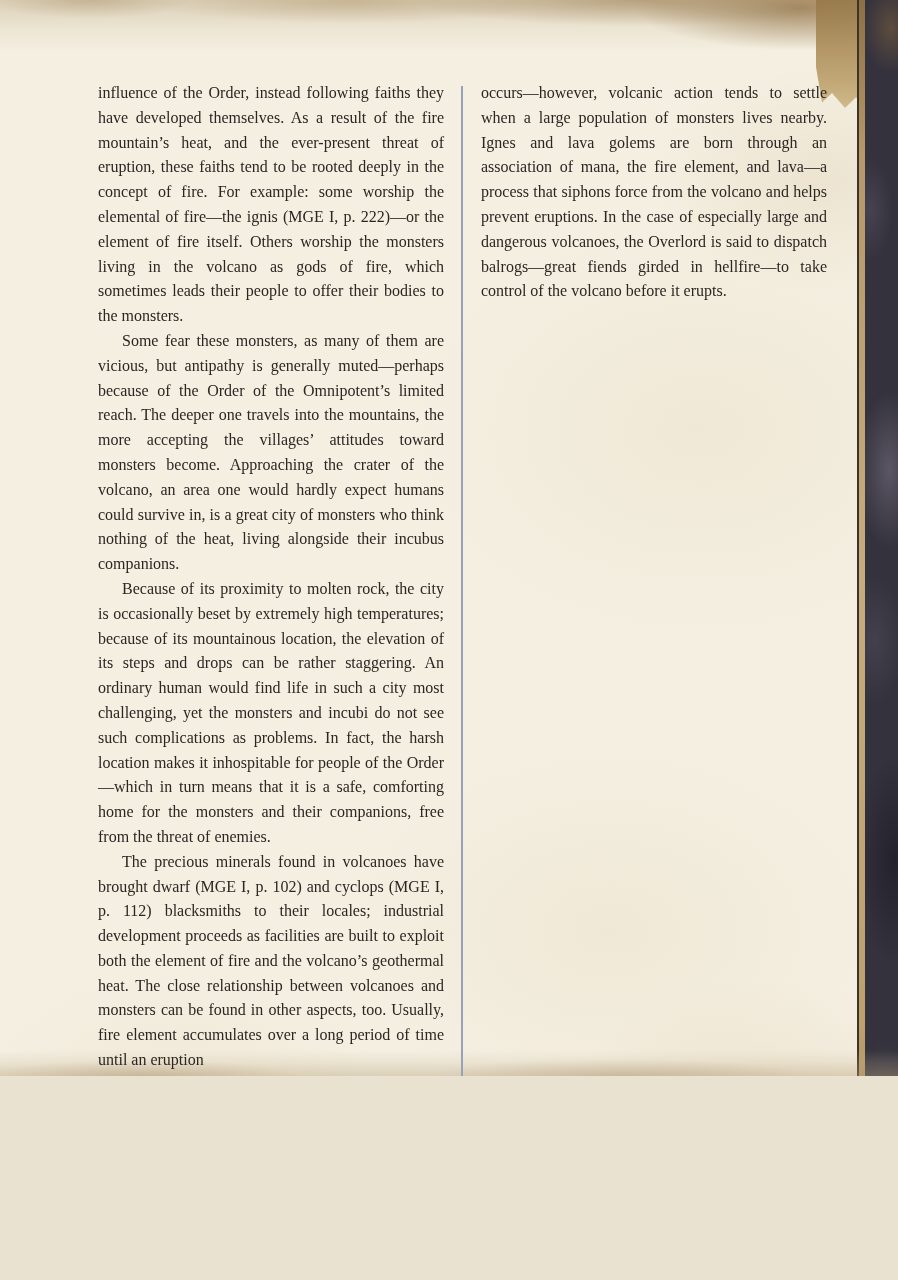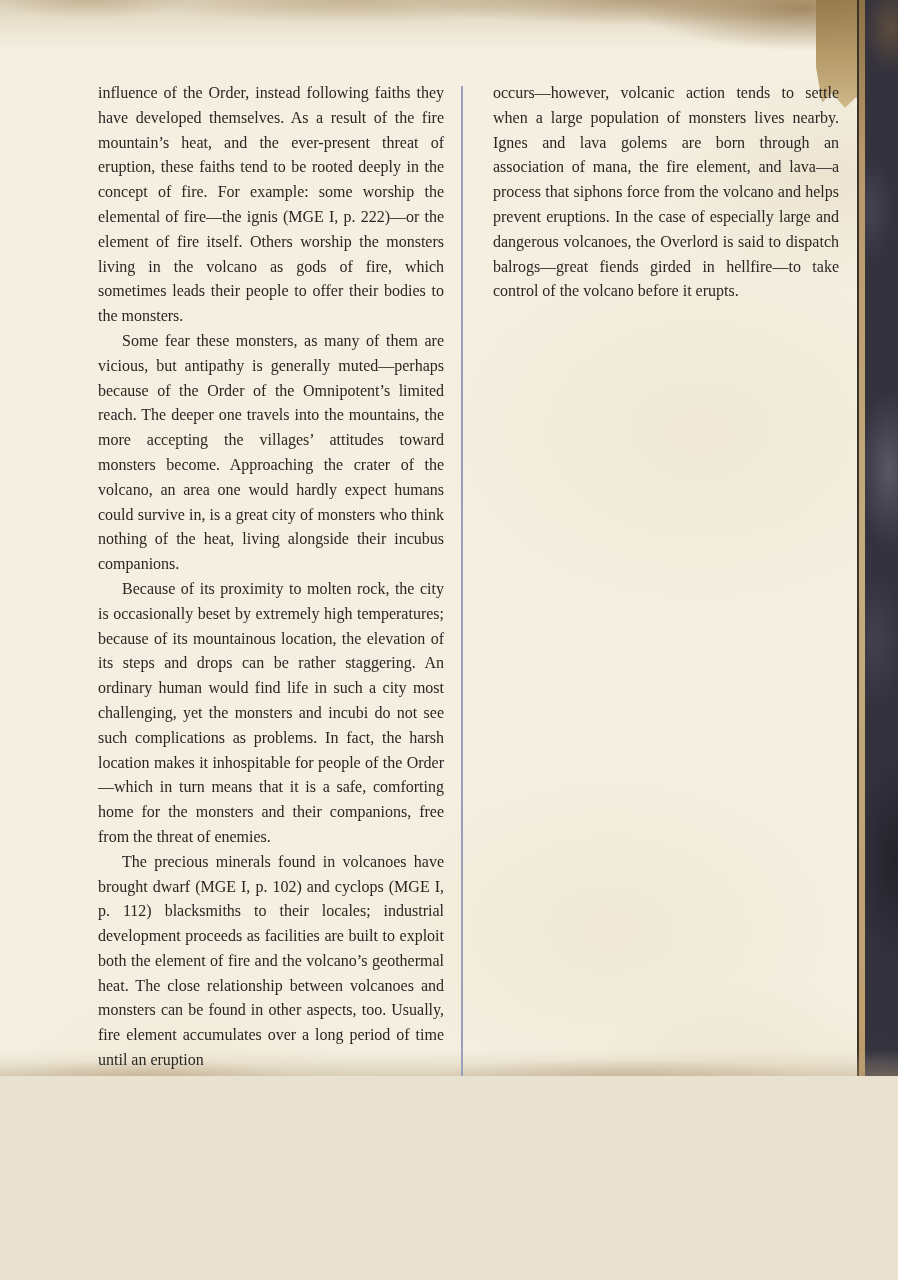--- a/index.html
+++ b/index.html
@@ -67,21 +67,21 @@
     background:
       radial-gradient(60px 50px at 70px 60px, rgba(178,146,98,.38), transparent 72%),
       radial-gradient(50px 40px at 30px 110px, rgba(178,146,98,.30), transparent 72%);
   }
   .col{
     position:absolute;top:81px;width:346px;
     font-size:16px;line-height:24.8px;color:#2c2623;
     text-align:justify;hyphens:manual;-webkit-hyphens:manual;
   }
   .col-left{left:98px;}
-  .col-right{left:493px;}
+  .col-right{left:481px;}
   .para{margin:0;}
   .para.indent{text-indent:1.5em;}
   .divider{position:absolute;left:461px;top:86px;width:1.5px;height:1106px;background:#97a2ba;}
   .footer-title{
     position:absolute;top:1257px;right:111px;
     font-size:18px;letter-spacing:2.6px;color:#3d4b80;white-space:nowrap;
   }
   .footer-page-number{
     position:absolute;top:1204px;right:36px;
     font-size:50px;line-height:1;font-style:italic;color:#3f4e88;

